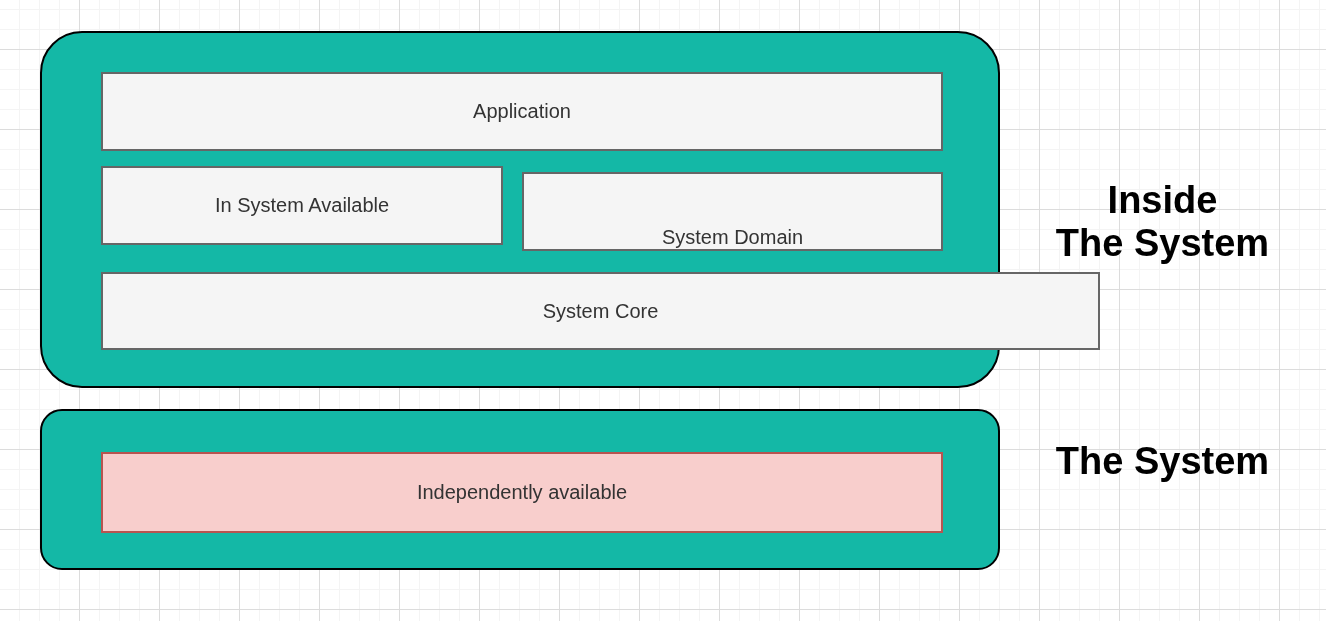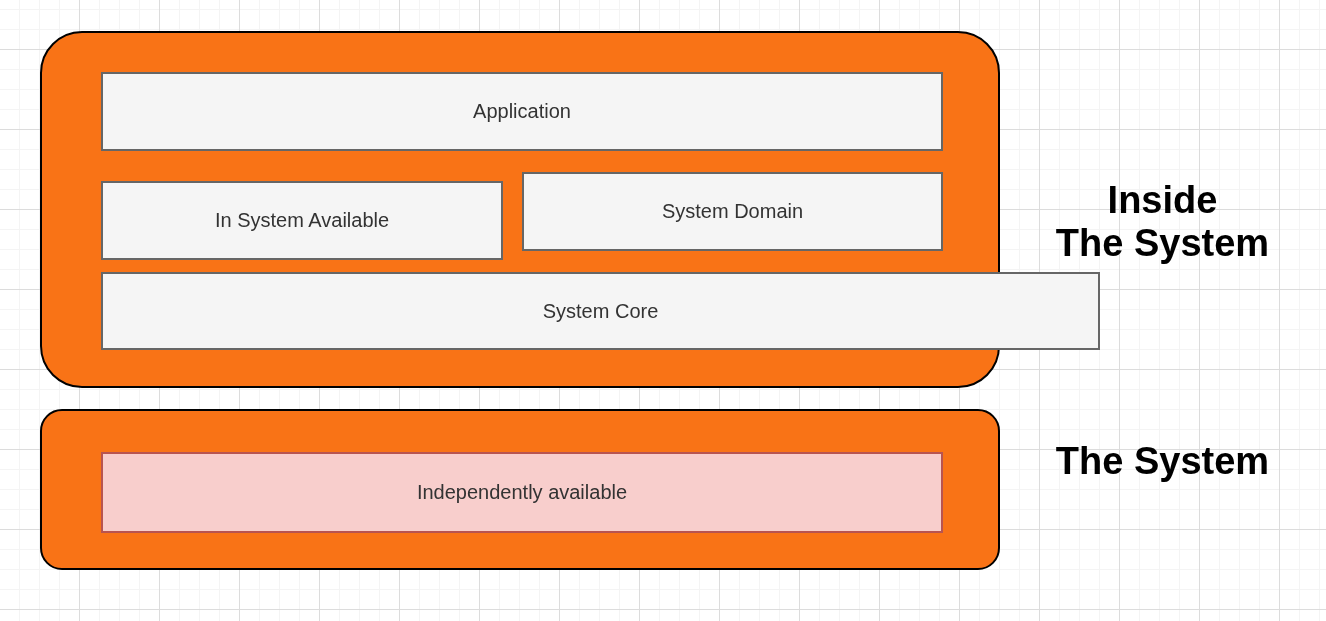--- a/index.html
+++ b/index.html
@@ -17,43 +17,43 @@
     background-image:
       linear-gradient(var(--grid-major) 1px, transparent 1px),
       linear-gradient(90deg, var(--grid-major) 1px, transparent 1px),
       linear-gradient(var(--grid-minor) 1px, transparent 1px),
       linear-gradient(90deg, var(--grid-minor) 1px, transparent 1px);
     background-size: 80px 80px, 80px 80px, 20px 20px, 20px 20px;
     background-position: -1px 49px, -1px 49px, -1px 9px, -1px 9px;
   }
   .abs { position: absolute; box-sizing: border-box; }
   .container {
-    background: #f97316;
+    background: #14b8a6;
     border: 2.5px solid var(--container-border);
   }
   .container.inside  { left: 40px;  top: 31px;  width: 960px; height: 357px; border-radius: 42px; }
   .container.outside { left: 40px;  top: 409px; width: 960px; height: 161px; border-radius: 22px; }
   .node {
     background: var(--box-fill);
     border: 2px solid var(--box-border);
     display: flex;
     align-items: center;
     justify-content: center;
     text-align: center;
     font-size: 20px;
     color: var(--label-text);
   }
   .node.red {
     background: var(--red-fill);
     border-color: var(--red-border);
   }
   
   .node.application { left: 59px;  top: 39px;  width: 842px; height: 79px; }
-  .node.in-system   { left: 59px;  top: 148px; width: 402px; height: 79px; }
-  .node.domain      { left: 480px; top: 139px; width: 421px; height: 79px; }
+  .node.in-system   { left: 59px;  top: 133px; width: 402px; height: 79px; }
+  .node.domain      { left: 480px; top: 139px; width: 421px; height: 79px; align-items: flex-end; }
   .node.core        { left: 59px;  top: 239px; width: 999px; height: 78px; }
   .node.independent { left: 59px;  top: 41px;  width: 842px; height: 81px; }
   .side-label {
     left: 1020px;
     width: 285px;
     text-align: center;
     font-weight: bold;
     font-size: 38px;
     line-height: 43px;
     color: var(--side-label-text);

